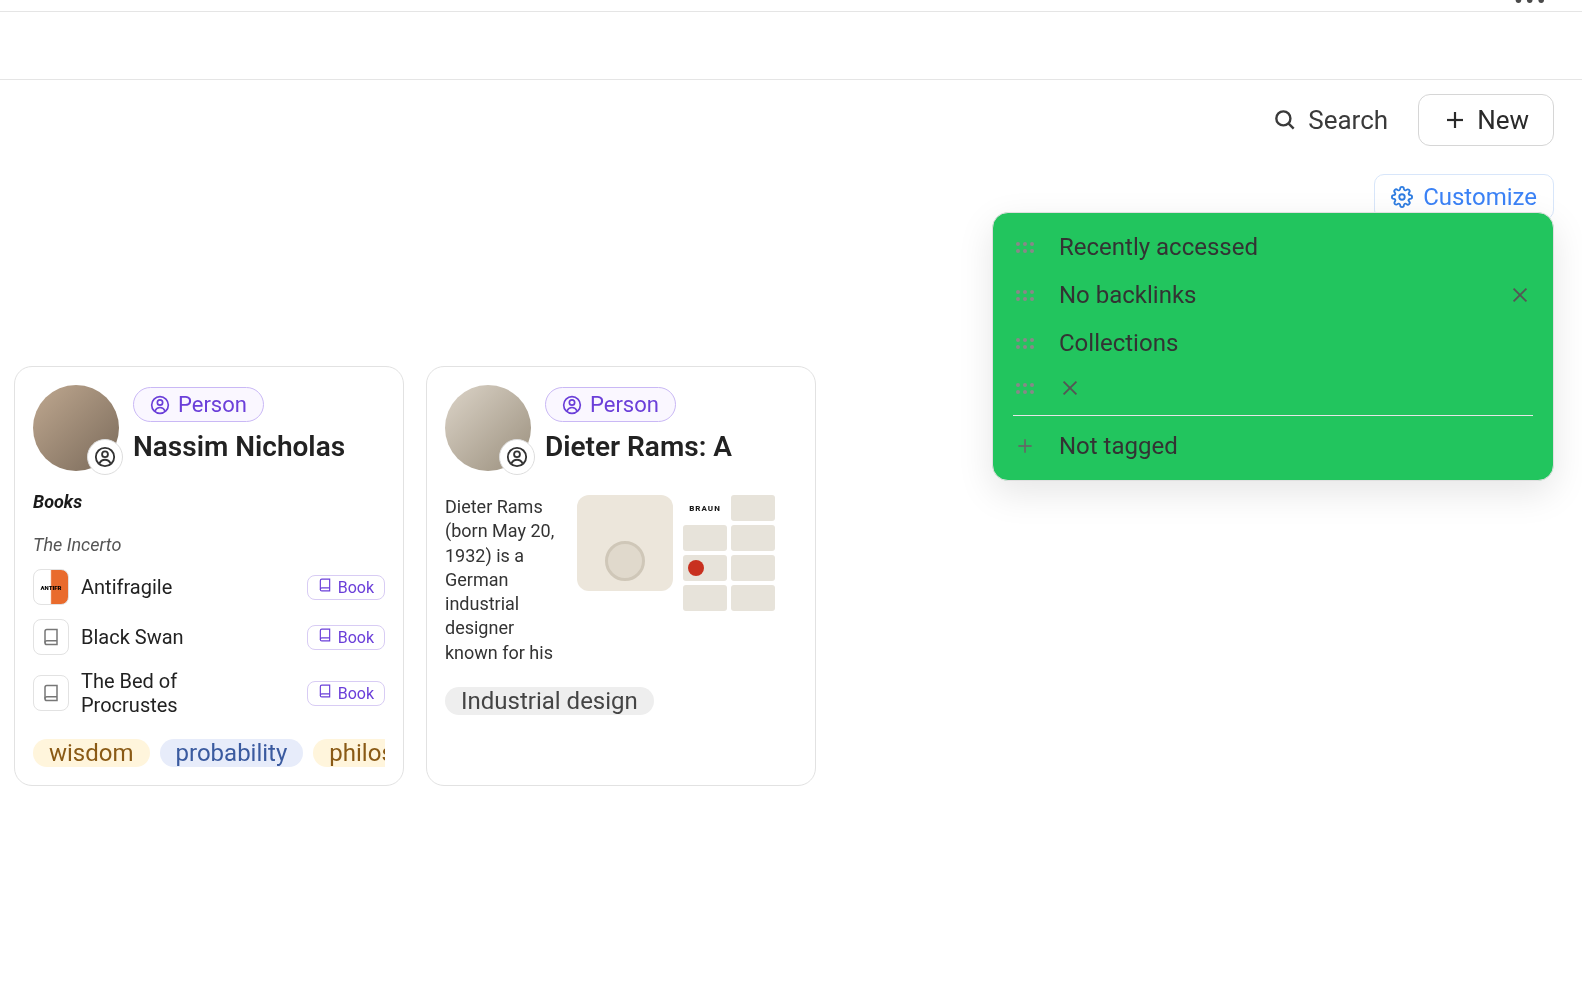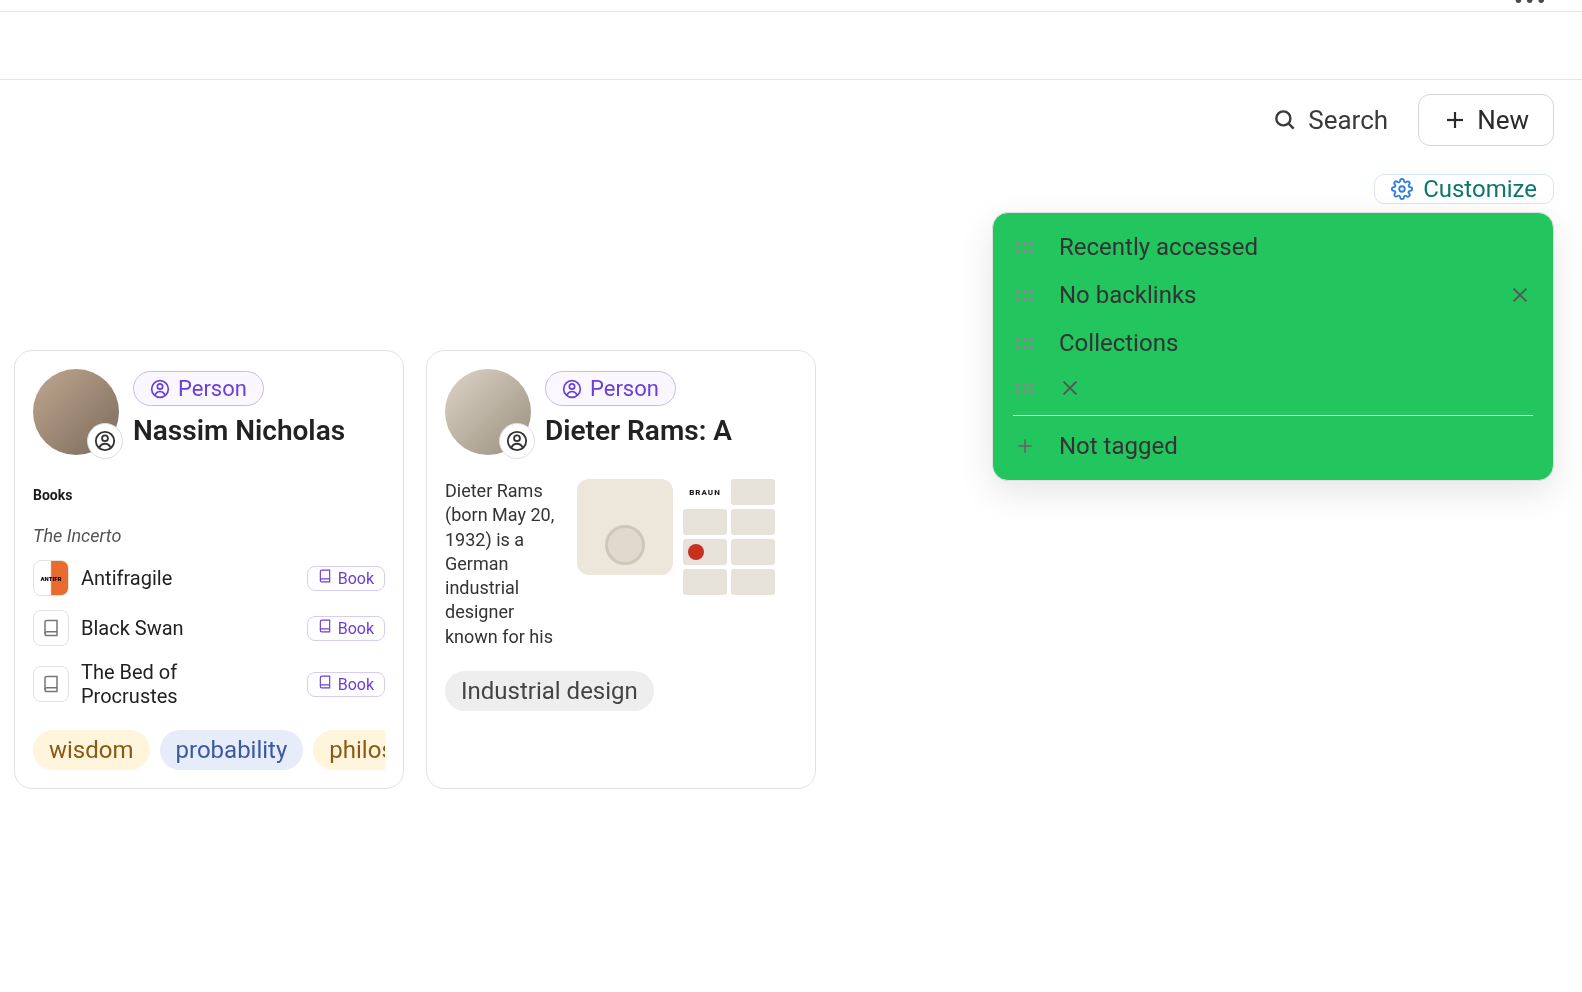--- a/index.html
+++ b/index.html
@@ -66,25 +66,25 @@
     .customize-row {
       display: flex;
       justify-content: flex-end;
       padding: 14px 28px 0;
     }
     .customize-btn {
       display: flex;
       align-items: center;
       gap: 10px;
       font-size: 24px;
-      color: #0f766e;
+      color: #3b82f6;
       border: 1px solid #d8e6fa;
       background: #fff;
       border-radius: 10px;
-      padding: 0 16px;
+      padding: 8px 16px;
       cursor: pointer;
     }
     .cards-area {
       display: flex;
       gap: 22px;
       padding: 146px 14px 0;
     }
     .card {
       width: 390px;
       border: 1px solid #e2e2e2;
@@ -149,23 +149,24 @@
       padding: 4px 16px;
       font-size: 22px;
       width: fit-content;
     }
     .card-title {
       font-size: 28px;
       font-weight: 600;
       color: #222;
     }
     .section-title {
-      font-size: 14px;
+      font-size: 18px;
       font-weight: 700;
-      margin-top: 32px;
+      margin-top: 20px;
+      font-style: italic;
     }
     .series-title {
       font-style: italic;
       font-size: 18px;
       color: #555;
       margin-top: 22px;
     }
     .book-row {
       display: flex;
       align-items: center;
@@ -207,21 +208,21 @@
     }
     .tags-row {
       display: flex;
       gap: 10px;
       margin-top: 22px;
       overflow: hidden;
       white-space: nowrap;
     }
     .tag {
       font-size: 24px;
-      padding: 6px 16px;
+      padding: 0 16px;
       border-radius: 100px;
     }
     .tag.wisdom { background:#fff5dc; color:#8a5a15; }
     .tag.probability { background:#e7ecfa; color:#3a5a9f; }
     .tag.philosophy { background:#fff5dc; color:#8a5a15; }
     .tag.industrial { background:#eeeeee; color:#444; }
     .rams-body {
       display: flex;
       gap: 22px;
       margin-top: 24px;

